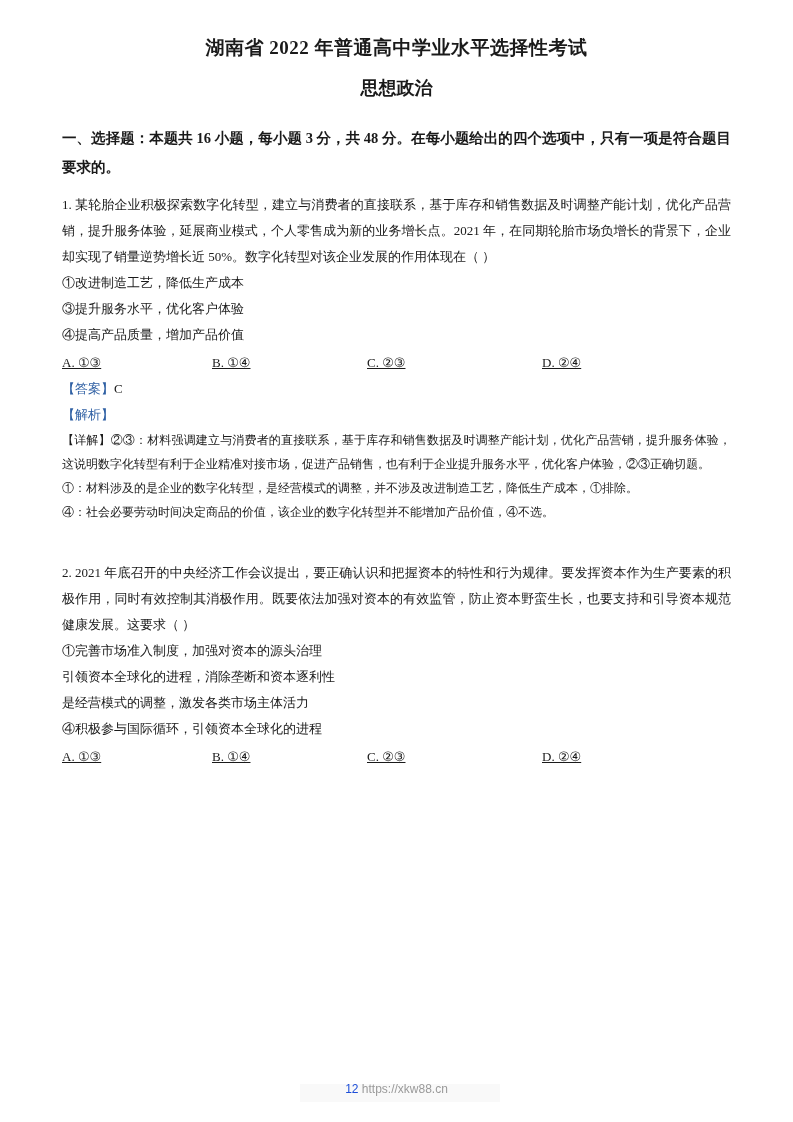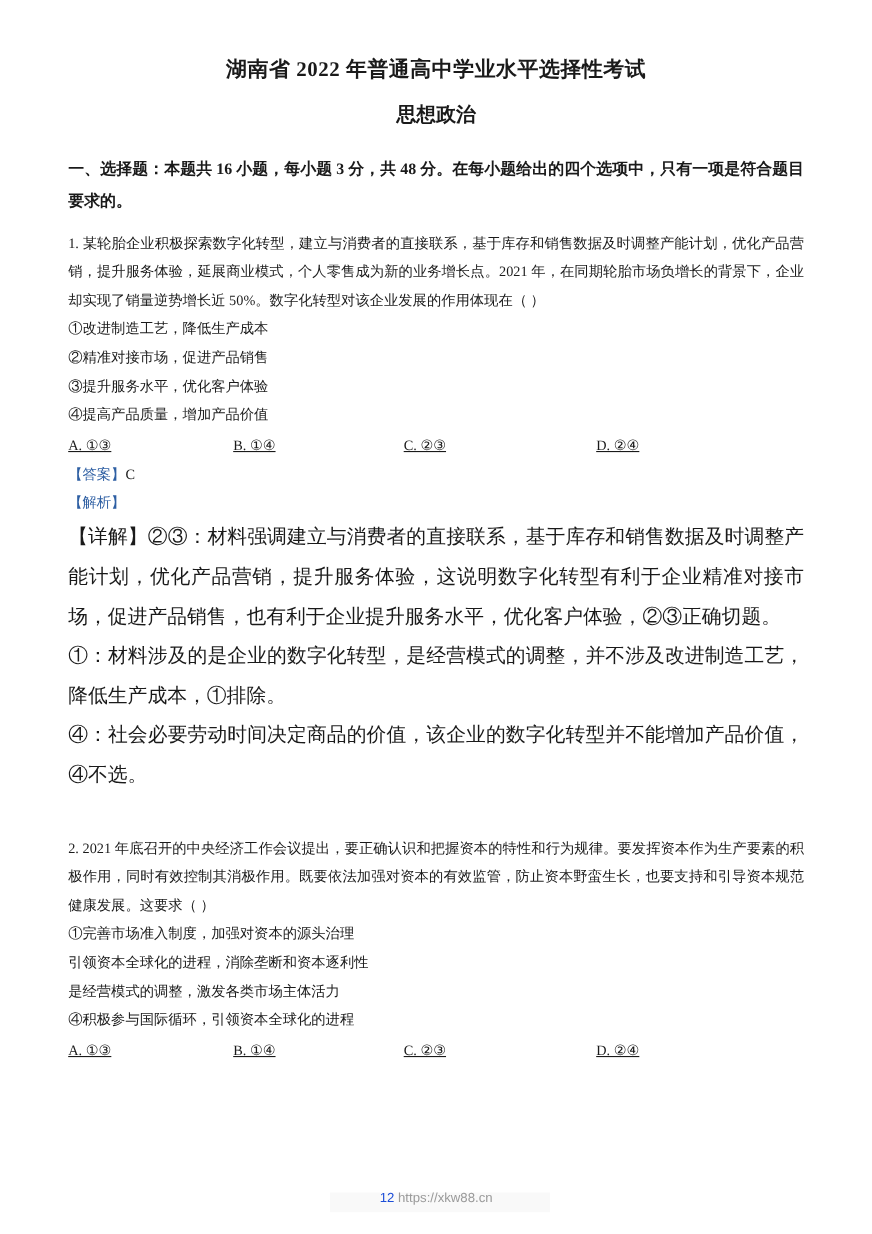--- a/index.html
+++ b/index.html
@@ -13,21 +13,21 @@
     position: relative;
     font-family: "Liberation Serif", "DejaVu Serif", serif;
     color: #1a1a1a;
   }
   .page {
     position: absolute;
     left: 0; top: 0;
     width: 793px;
     height: 1122px;
     box-sizing: border-box;
-    padding: 40px 62px 0 62px;
+    padding: 24px 62px 0 62px;
   }
   .title-main {
     text-align: center;
     font-size: 19px;
     font-weight: bold;
     letter-spacing: 0.5px;
     margin: 10px 0 0 0;
     line-height: 1.5;
   }
   .title-sub {
@@ -69,21 +69,21 @@
   .ch3 { width: 175px; }
   .ch4 { width: 120px; }
   .ans-line {
     font-size: 13px;
     line-height: 2.0;
     color: #2e5fa3;
   }
   .ans-line .tag { color: #2e5fa3; }
   .ans-line .val { color: #1a1a1a; }
   .expl-line {
-    font-size: 18px;
+    font-size: 12px;
     line-height: 2.0;
     text-align: justify;
   }
   .gap {
     height: 26px;
   }
   .footer {
     position: absolute;
     left: 0;
     bottom: 26px;
@@ -109,21 +109,20 @@
 <div class="page">
 
   <div class="title-main">湖南省 2022 年普通高中学业水平选择性考试</div>
   <div class="title-sub">思想政治</div>
 
   <div class="section-head">一、选择题：本题共 16 小题，每小题 3 分，共 48 分。在每小题给出的四个选项中，只有一项是符合题目要求的。</div>
 
   <div>
     <div class="q-body">1. 某轮胎企业积极探索数字化转型，建立与消费者的直接联系，基于库存和销售数据及时调整产能计划，优化产品营销，提升服务体验，延展商业模式，个人零售成为新的业务增长点。2021 年，在同期轮胎市场负增长的背景下，企业却实现了销量逆势增长近 50%。数字化转型对该企业发展的作用体现在（ ）</div>
     <div class="opt-line">①改进制造工艺，降低生产成本</div>
-    <div class="opt-line">②精准对接市场，促进产品销售</div>
     <div class="opt-line">③提升服务水平，优化客户体验</div>
     <div class="opt-line">④提高产品质量，增加产品价值</div>
     <div class="choices">
       <span class="ch1">A. ①③</span>
       <span class="ch2">B. ①④</span>
       <span class="ch3">C. ②③</span>
       <span class="ch4">D. ②④</span>
     </div>
     <div class="ans-line">
       <span class="tag">【答案】</span><span class="val">C</span>

